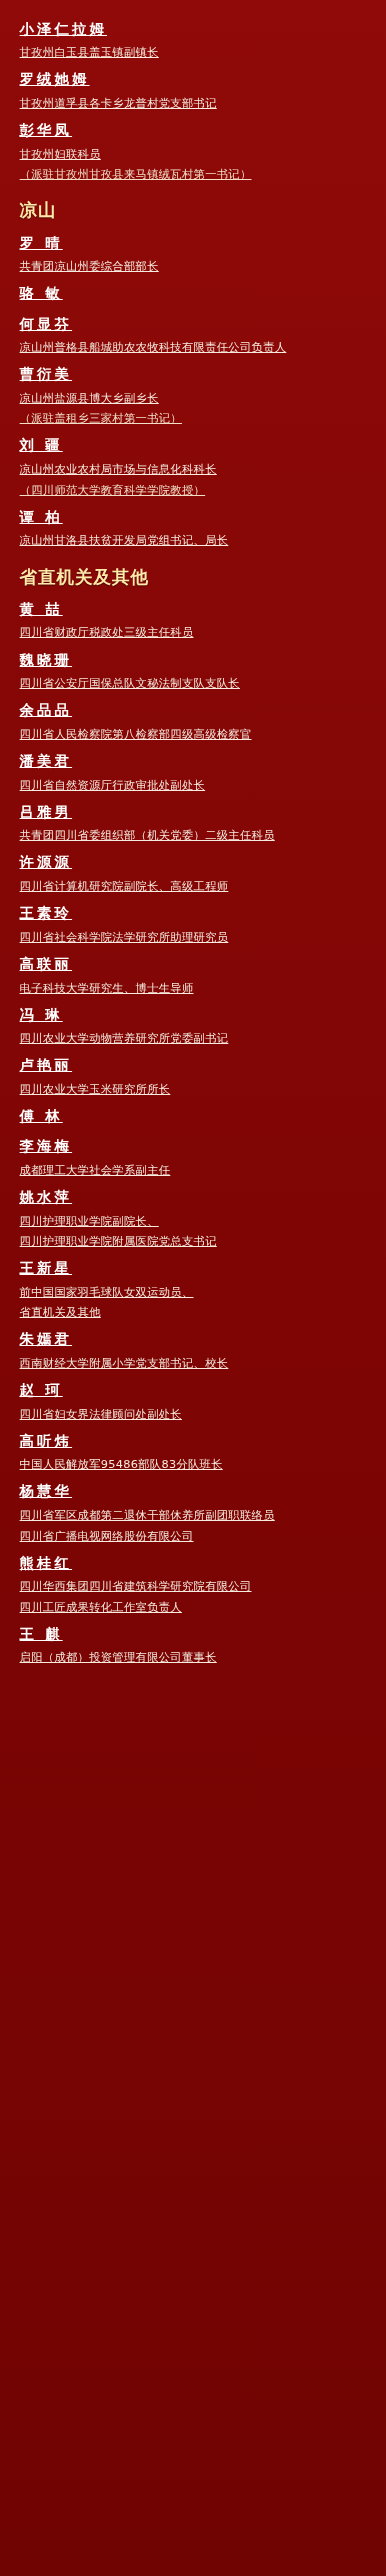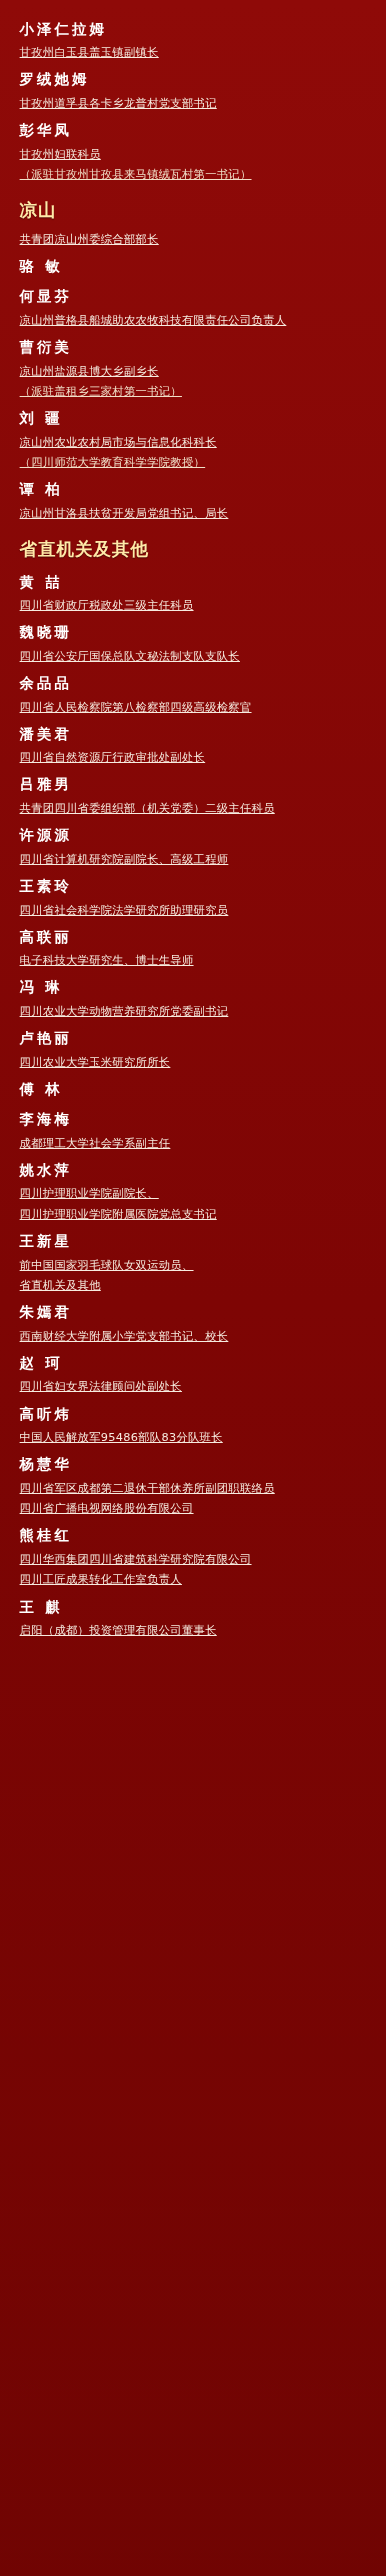--- a/index.html
+++ b/index.html
@@ -36,20 +36,21 @@
   .entry {
     margin: 0 0 3.1px 0;
   }
   .name {
     font-size: 14.4px;
     font-weight: bold;
     color: #ffffff;
     letter-spacing: 3.1px;
     line-height: 1.75;
     padding: 1px 0;
+    text-decoration: underline;
   }
   .post {
     font-size: 11.3px;
     color: #f7ece0;
     line-height: 1.72;
     padding: 0.5px 0;
     letter-spacing: 0.3px;
     text-decoration: underline;
   }
   .post.sub {
@@ -77,20 +78,21 @@
       <div class="name">彭华凤</div>
       <div class="post">甘孜州妇联科员</div>
       <div class="post sub">（派驻甘孜州甘孜县来马镇绒瓦村第一书记）</div>
     </div>
   </div>
 
   <div class="section">
     <div class="section-title">凉山</div>
 
     <div class="entry">
+      <div class="name">罗  晴</div>
       <div class="post">共青团凉山州委综合部部长</div>
     </div>
 
     <div class="entry">
       <div class="name">骆  敏</div>
     </div>
 
     <div class="entry">
       <div class="name">何显芬</div>
       <div class="post">凉山州普格县船城助农农牧科技有限责任公司负责人</div>

